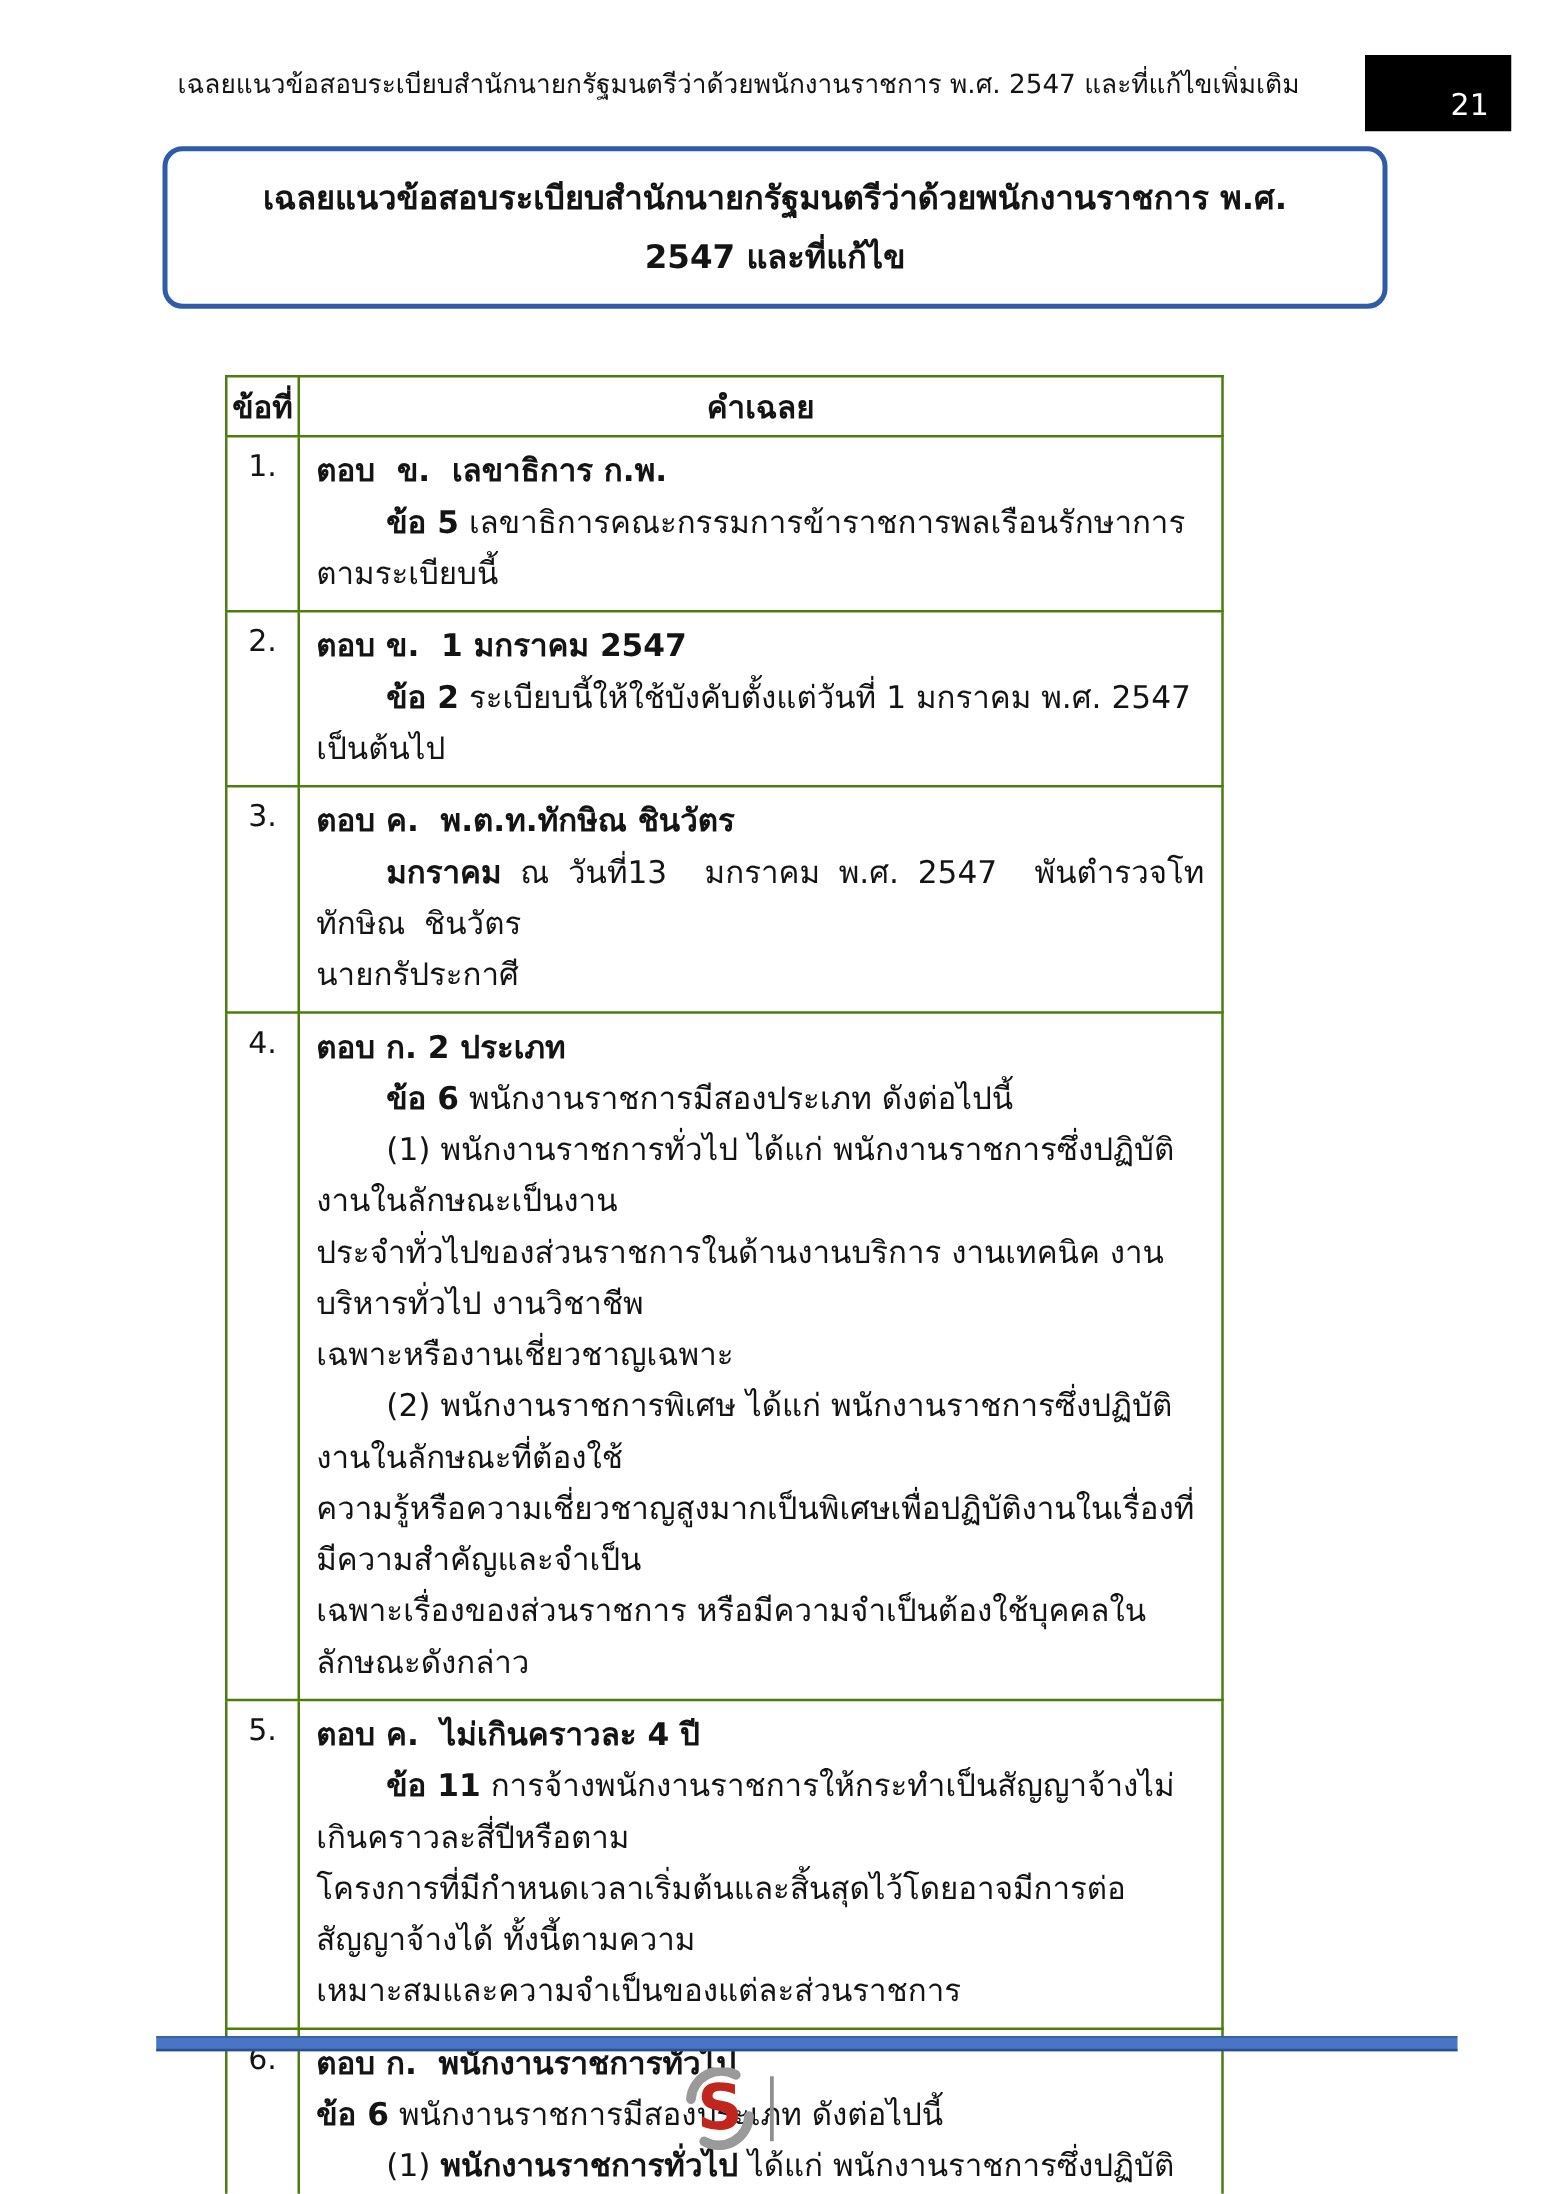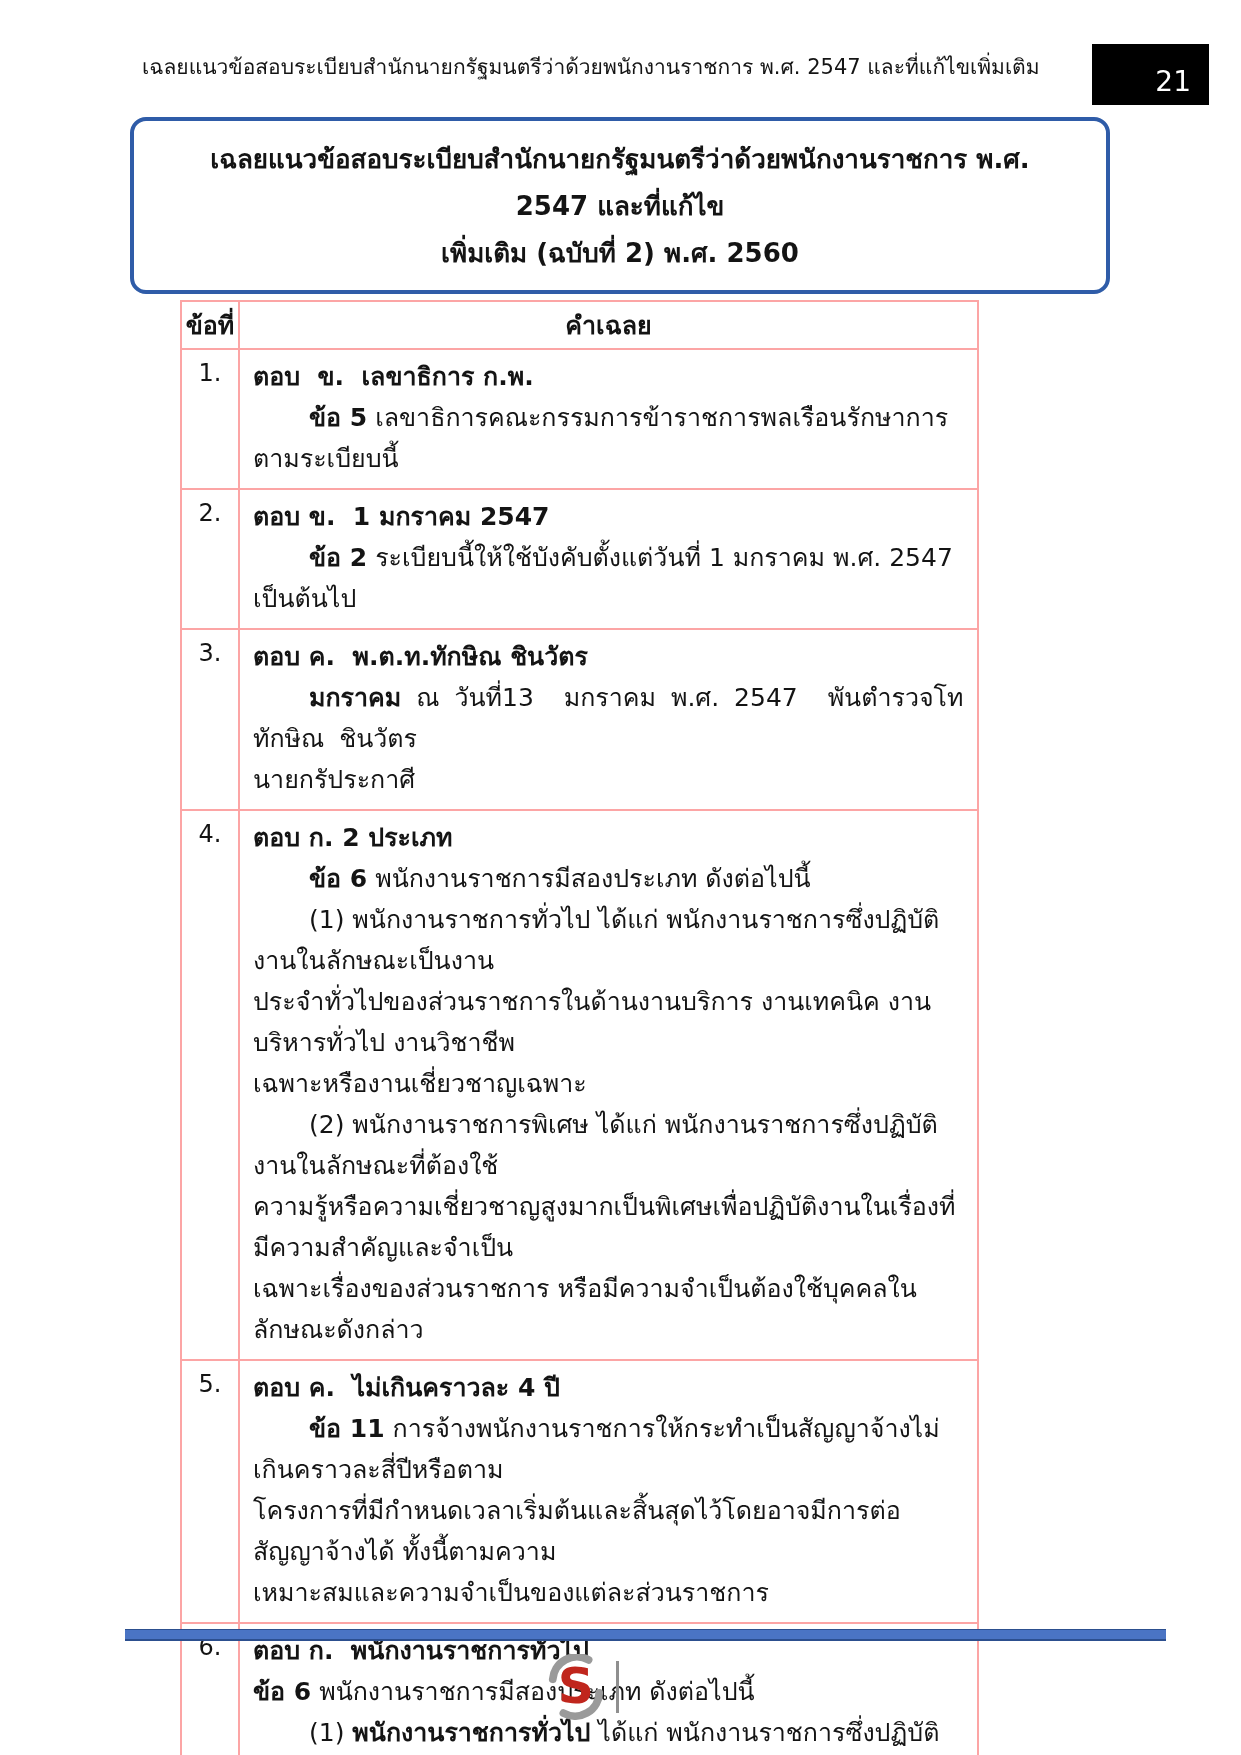--- a/index.html
+++ b/index.html
@@ -10,40 +10,40 @@
     overflow:hidden;
   }
 
   
   .header-text {
     position:absolute; top:52px; left:142px; width:880px;
     font-size:21px; line-height:30px; white-space:nowrap;
   }
   .page-badge {
     position:absolute; top:44px; left:1092px; width:117px; height:61px;
-    background:#000000; color:#ffffff; font-size:28px;
+    background:#000000; color:#ffffff; font-size:24px;
     display:flex; align-items:flex-end; justify-content:flex-end;
     padding:0 18px 7px 0;
   }
 
   
   .title-box {
     position:absolute; top:117px; left:130px; width:980px; min-height:110px;
     border:4px solid #2f5ca8; border-radius:16px;
     padding:15px 36px 13px; text-align:center;
     font-weight:bold; font-size:26px; line-height:47px;
   }
 
   
   .answer-table {
     position:absolute; top:300px; left:180px; width:799px;
     border-collapse:collapse; table-layout:fixed; font-size:25px;
   }
   .answer-table col.c-no { width:58px; }
-  .answer-table th, .answer-table td { border:2px solid #fca5a5; }
+  .answer-table th, .answer-table td { border:2px solid #4d7c0f; }
   .answer-table th {
     height:48px; font-size:25px; font-weight:bold; text-align:center;
     padding:0; vertical-align:middle;
   }
   .question-number-cell {
     vertical-align:top; text-align:center; padding-top:9px; font-size:24px;
   }
   .answer-cell { padding:6px 10px 9px 13px; vertical-align:top; }
   .line { line-height:41px; white-space:pre-wrap; }
   .line.indent { text-indent:56px; }
@@ -67,21 +67,20 @@
 </head>
 <body>
 
 <div class="header-text">เฉลยแนวข้อสอบระเบียบสำนักนายกรัฐมนตรีว่าด้วยพนักงานราชการ พ.ศ. 2547 และที่แก้ไขเพิ่มเติม</div>
 <div class="page-badge">
   <span>21</span>
 </div>
 
 <div class="title-box">
   <div>เฉลยแนวข้อสอบระเบียบสำนักนายกรัฐมนตรีว่าด้วยพนักงานราชการ พ.ศ. 2547 และที่แก้ไข</div>
-  <div>เพิ่มเติม (ฉบับที่ 2) พ.ศ. 2560</div>
 </div>
 
 <table class="answer-table">
   <colgroup>
       <col class="c-no">
       <col>
     </colgroup>
   <thead>
     <tr>
       <th>ข้อที่</th>

